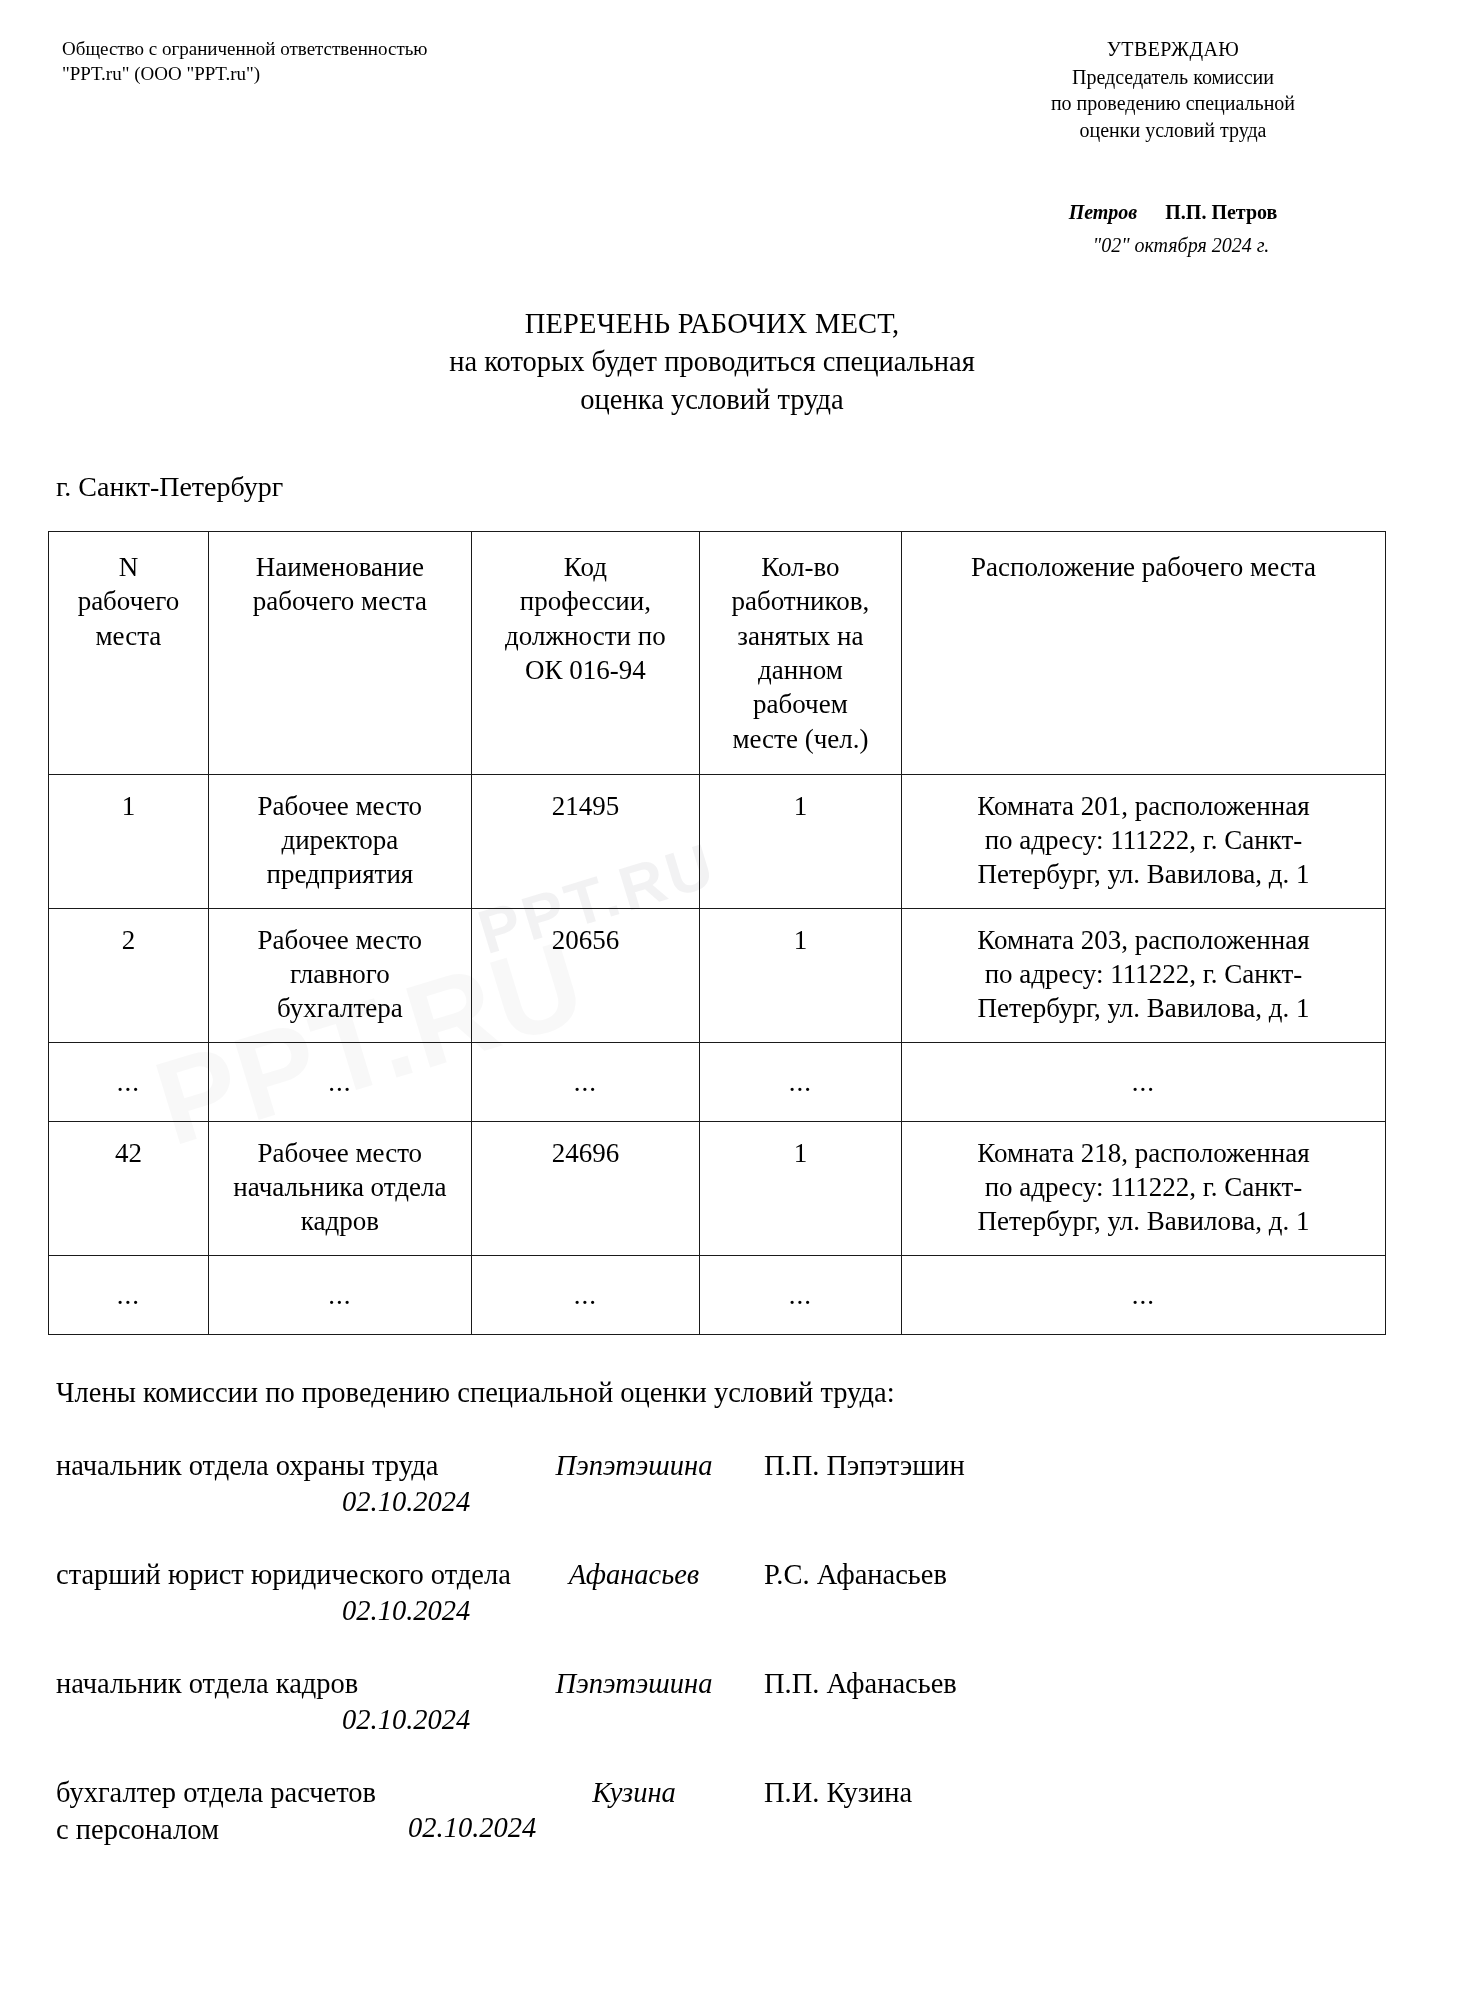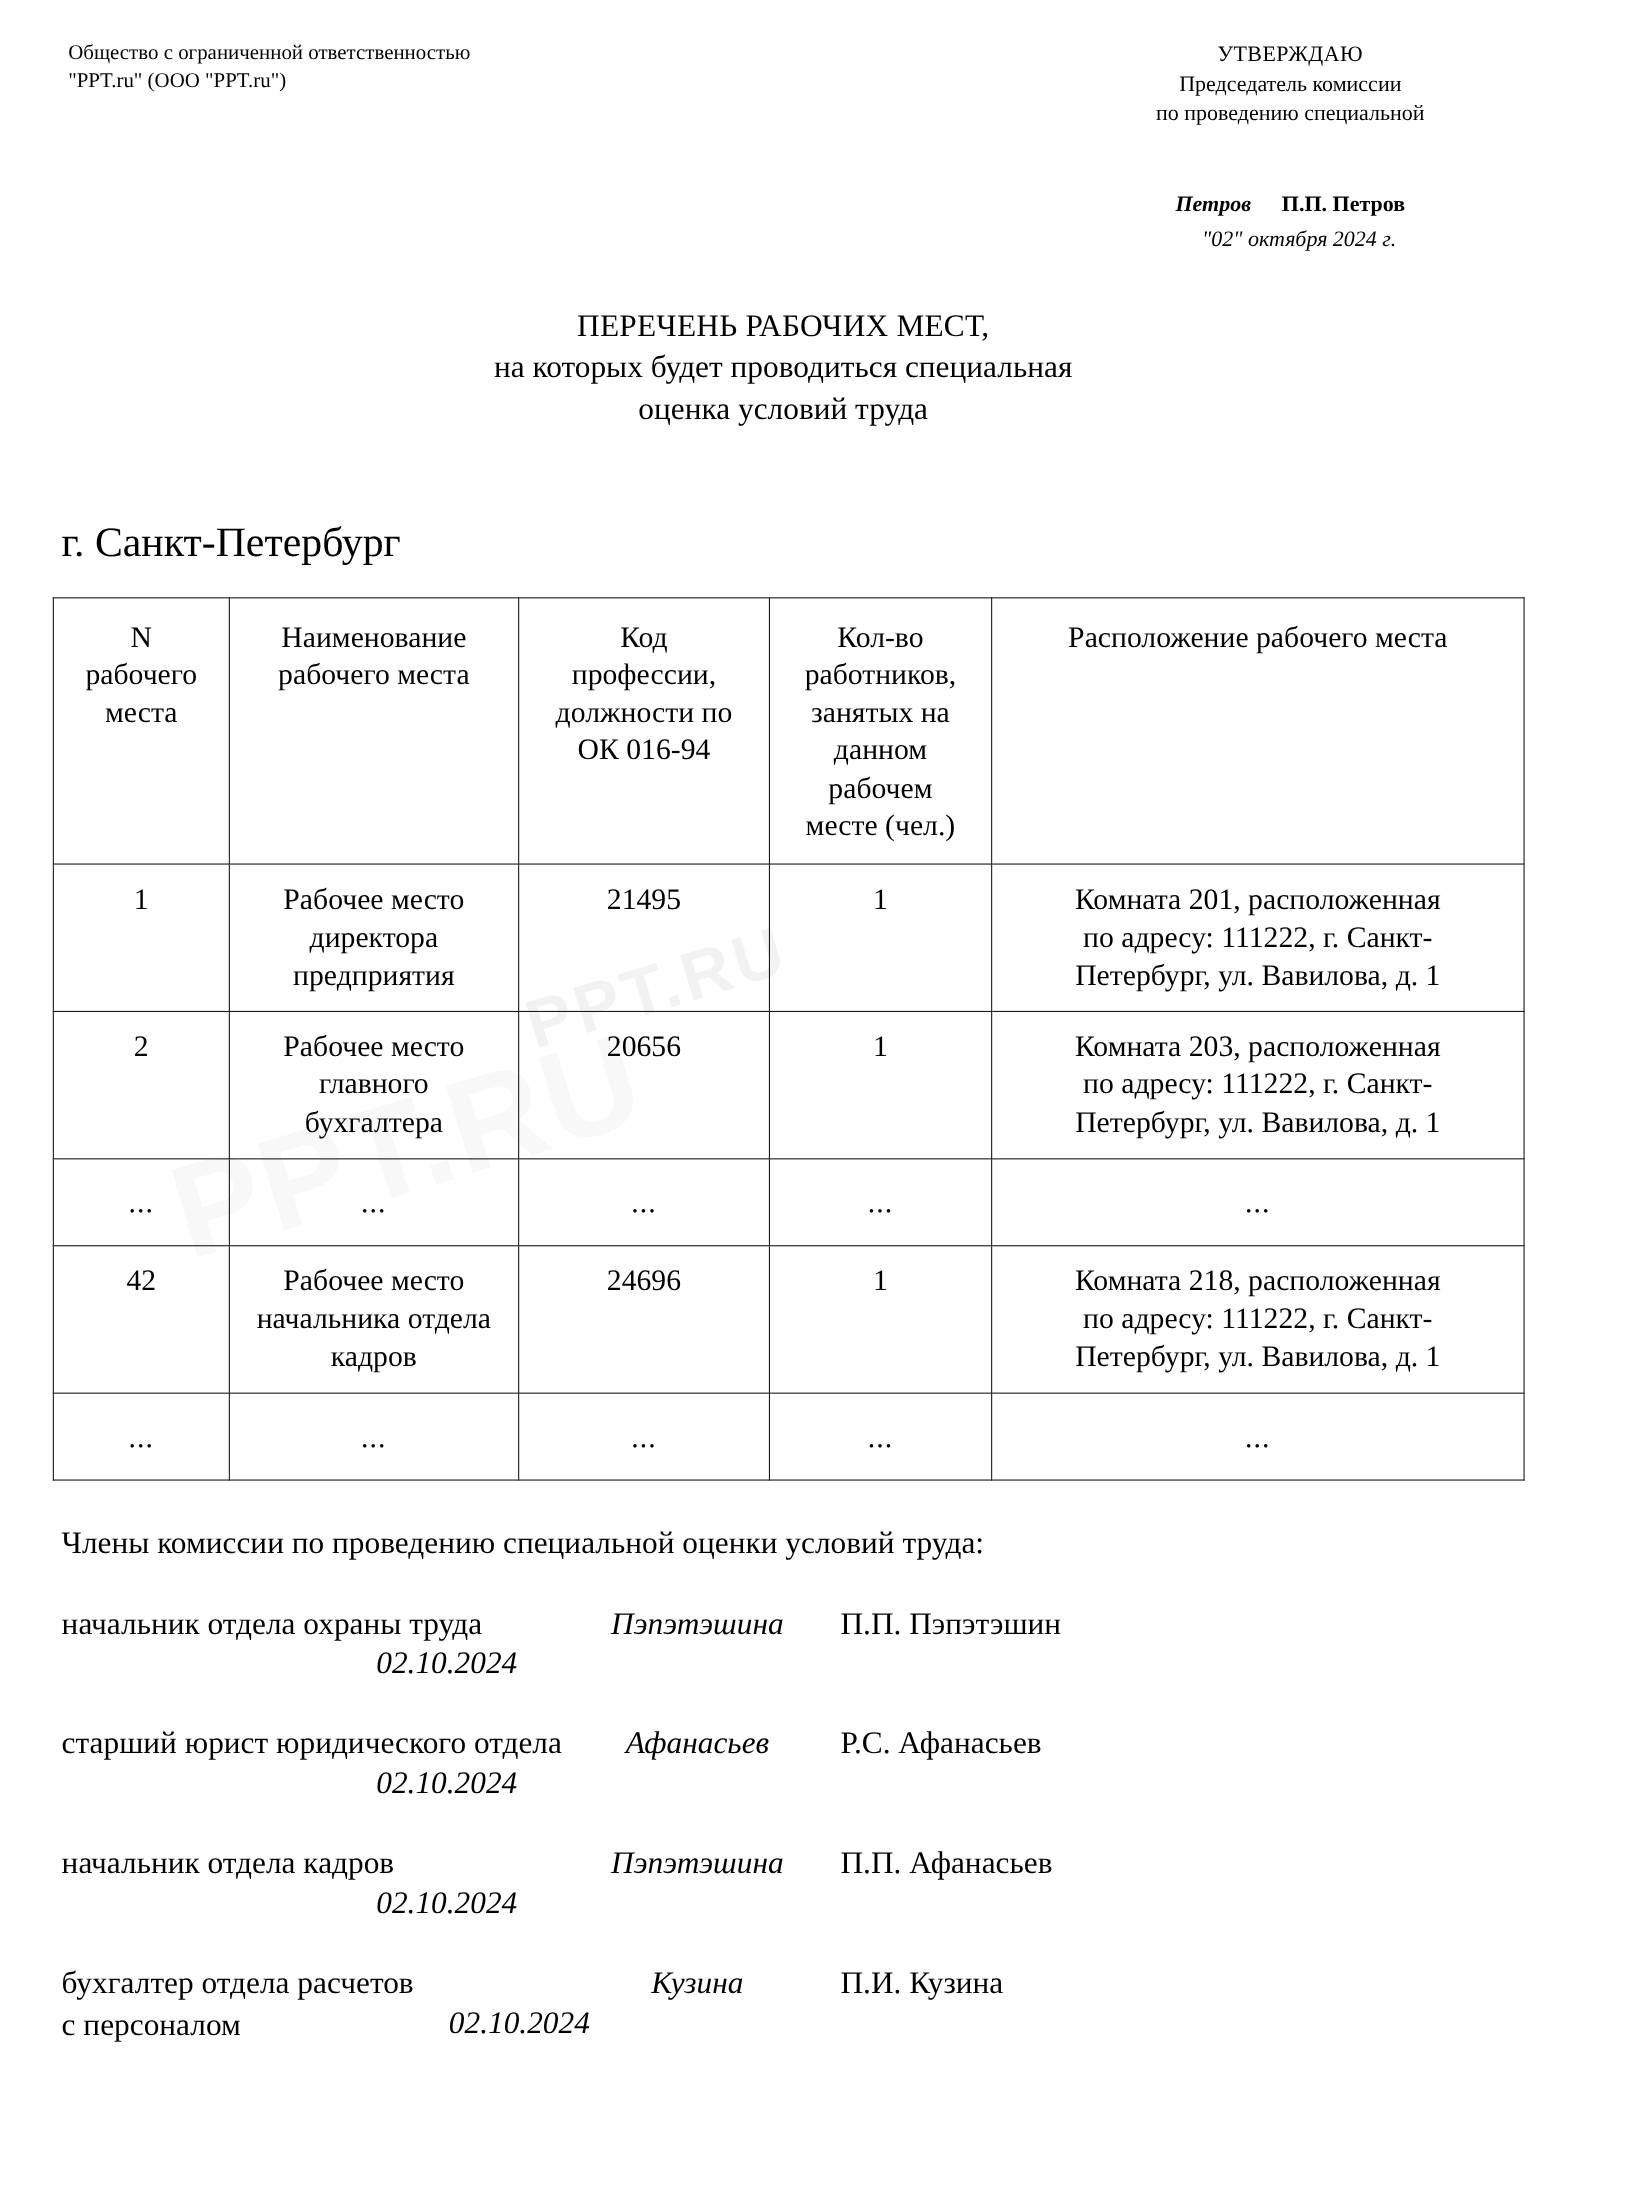--- a/index.html
+++ b/index.html
@@ -116,22 +116,22 @@
   .doc-title {
     margin-top: 46px;
     text-align: center;
     font-size: 28.5px;
     line-height: 1.34;
     padding-right: 60px;
   }
   .doc-title .l1 { letter-spacing: 0.2px; }
 
   .city {
-    margin-top: 78px;
-    font-size: 38px;
+    margin-top: 52px;
+    font-size: 28px;
     padding-left: 8px;
   }
 
   
   table.places {
     margin-top: 28px;
     border-collapse: collapse;
     width: 1338px;
     table-layout: fixed;
     font-size: 27px;
@@ -226,20 +226,21 @@
     <div class="doc-header">
 
       <div class="org-block">Общество с ограниченной ответственностью
 "PPT.ru" (ООО "PPT.ru")</div>
 
       <div class="approve-block">
         <div class="approve-title">УТВЕРЖДАЮ</div>
         <div class="approve-lines">
           <div>Председатель комиссии</div>
           <div>по проведению специальной</div>
+          <div>оценки условий труда</div>
         </div>
         <div class="approver-row">
           <span class="sig-italic">Петров</span>
           <span>П.П. Петров</span>
         </div>
         <div class="approver-date">"02" октября 2024 г.</div>
       </div>
 
     </div>
 

